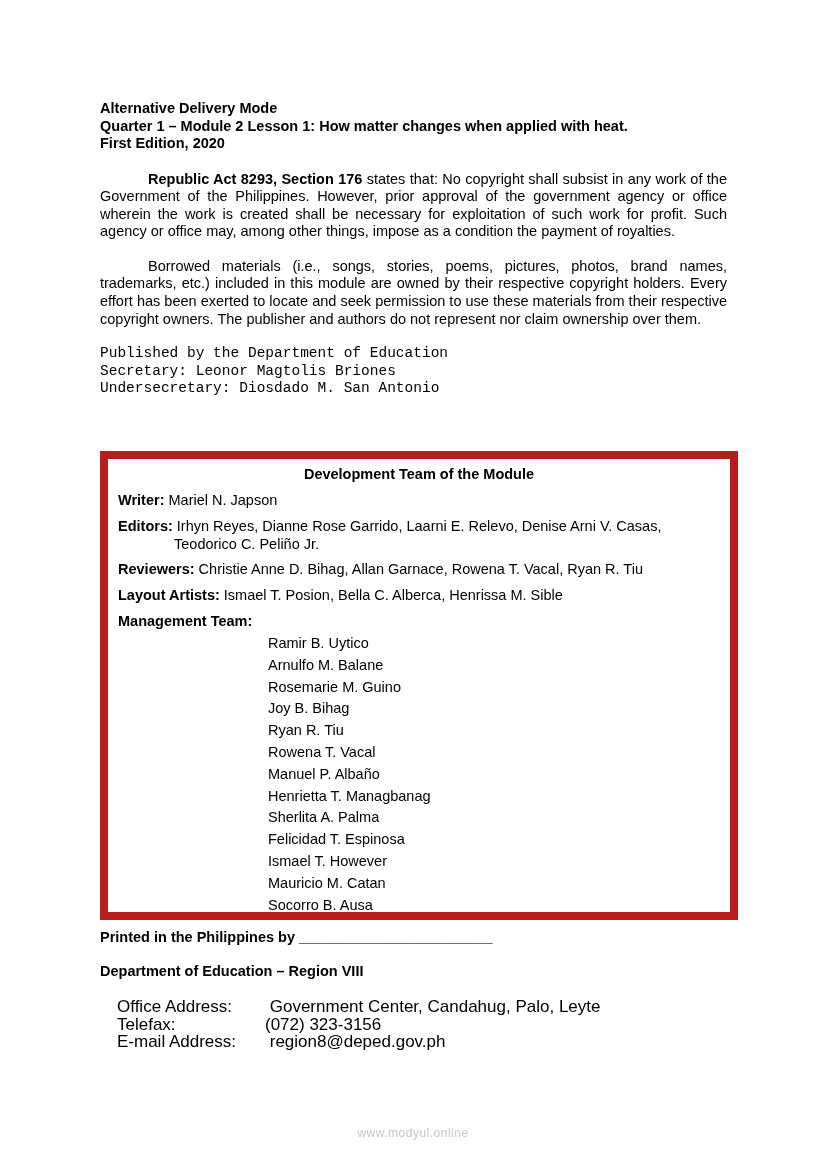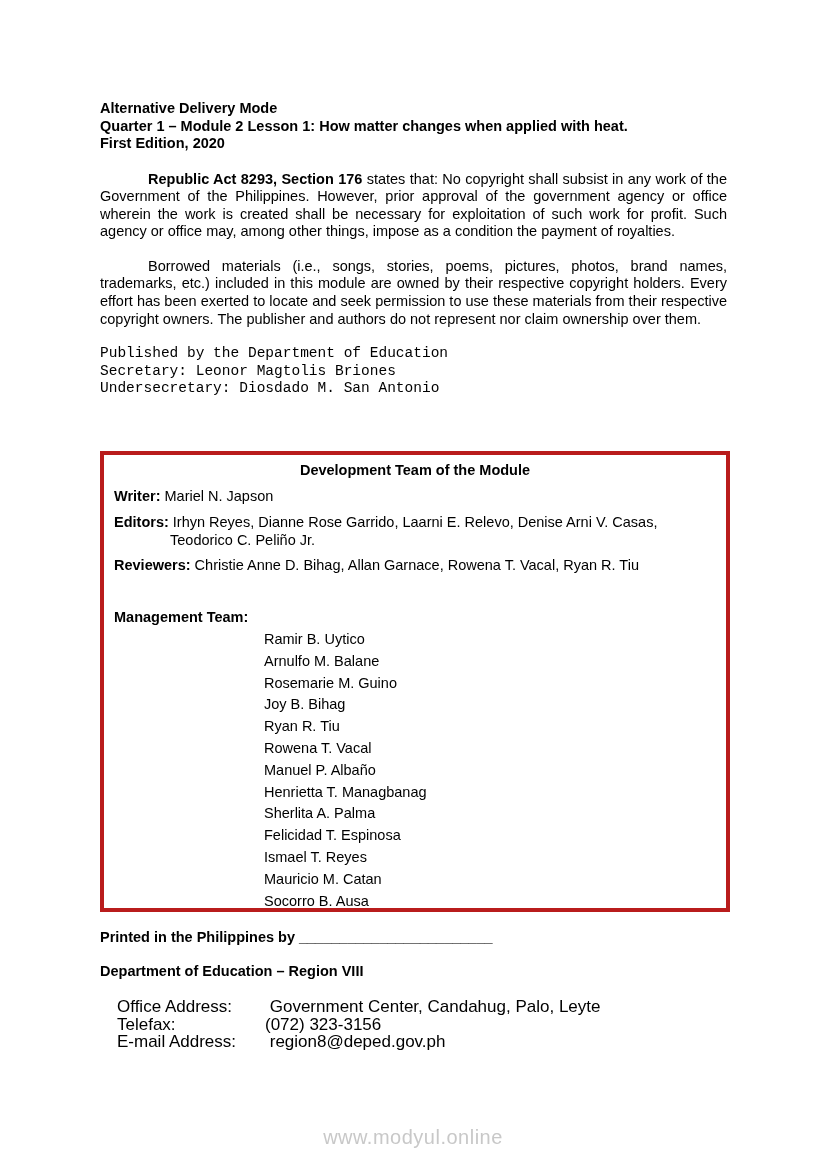--- a/index.html
+++ b/index.html
@@ -4,34 +4,34 @@
 <style>
   html, body { margin:0; padding:0; background:#ffffff; }
   body { width:826px; height:1169px; position:relative; overflow:hidden;
          font-family:"Liberation Sans", sans-serif; color:#000; }
   .page { position:absolute; left:100px; top:100px; width:627px; }
   .hdr { font-weight:bold; font-size:14.5px; line-height:17.5px; margin:0; }
   .para { font-size:14.5px; line-height:17.6px; text-align:justify; margin:0; }
   .para .ind { display:inline-block; width:48px; }
   .plain { font-size:14.5px; line-height:17.5px; margin:0; }
   .box { position:absolute; left:100px; top:451px; width:622px; height:453px;
-         border:4px solid #b91c1c; }
+         border:8px solid #b91c1c; }
   .box-title { position:absolute; left:0; right:0; top:7px; text-align:center;
                font-weight:bold; font-size:14.5px; }
   .row { position:absolute; left:10px; right:10px; font-size:14.5px; line-height:17.5px; }
   .row b { font-weight:bold; }
   .cont { padding-left:56px; }
   .mgmt-list { position:absolute; left:160px; top:174px; font-size:14.5px; }
   .mgmt-list div { height:21.8px; line-height:21.8px; }
   .printed { position:absolute; left:100px; top:929px; font-weight:bold; font-size:14.5px; }
   .deped { position:absolute; left:100px; top:963px; font-weight:bold; font-size:14.5px; }
   .contact { position:absolute; left:117px; top:998px; font-size:17px; line-height:17.5px; }
   .contact .lbl { display:inline-block; width:148px; }
   .watermark { position:absolute; left:0; right:0; top:1126px; text-align:center;
-               font-size:20px; color:#c8c8c8; letter-spacing:0.5px; }
+               font-size:12px; color:#c8c8c8; letter-spacing:0.5px; }
 </style>
 </head>
 <body>
 
 <div class="page">
   <div>
     <p class="hdr">Alternative Delivery Mode</p>
     <p class="hdr">Quarter 1 – Module 2 Lesson 1: How matter changes when applied with heat.</p>
     <p class="hdr">First Edition, 2020</p>
   </div>
@@ -45,33 +45,34 @@
     <p class="plain">Secretary: Leonor Magtolis Briones</p>
     <p class="plain">Undersecretary: Diosdado M. San Antonio</p>
   </div>
 </div>
 
 <div class="box">
   <div class="box-title">Development Team of the Module</div>
   <div class="row" style="top:59px;"><b>Editors:</b><span> Irhyn Reyes, Dianne Rose Garrido, Laarni E. Relevo, Denise Arni V. Casas,</span><br><span class="cont">Teodorico C. Peliño Jr.</span></div>
   <div class="row" style="top:33px;"><b>Writer:</b><span> Mariel N. Japson</span></div>
   <div class="row" style="top:102px;"><b>Reviewers:</b><span> Christie Anne D. Bihag, Allan Garnace, Rowena T. Vacal, Ryan R. Tiu</span></div>
+  <div class="row" style="top:128px;"><b>Layout Artists:</b><span> Ismael T. Posion, Bella C. Alberca, Henrissa M. Sible</span></div>
   <div class="row" style="top:154px;"><b>Management Team:</b></div>
   <div class="mgmt-list">
     <div>Ramir B. Uytico</div>
     <div>Arnulfo M. Balane</div>
     <div>Rosemarie M. Guino</div>
     <div>Joy B. Bihag</div>
     <div>Ryan R. Tiu</div>
     <div>Rowena T. Vacal</div>
     <div>Manuel P. Albaño</div>
     <div>Henrietta T. Managbanag</div>
     <div>Sherlita A. Palma</div>
     <div>Felicidad T. Espinosa</div>
-    <div>Ismael T. Reyes</div>
+    <div>Ismael T. However</div>
     <div>Mauricio M. Catan</div>
     <div>Socorro B. Ausa</div>
   </div>
 </div>
 
 <div class="printed">Printed in the Philippines by ________________________</div>
 <div class="deped">Department of Education – Region VIII</div>
 
 <div class="contact">
   <div><span class="lbl">Office Address:</span><span> Government Center, Candahug, Palo, Leyte</span></div>

